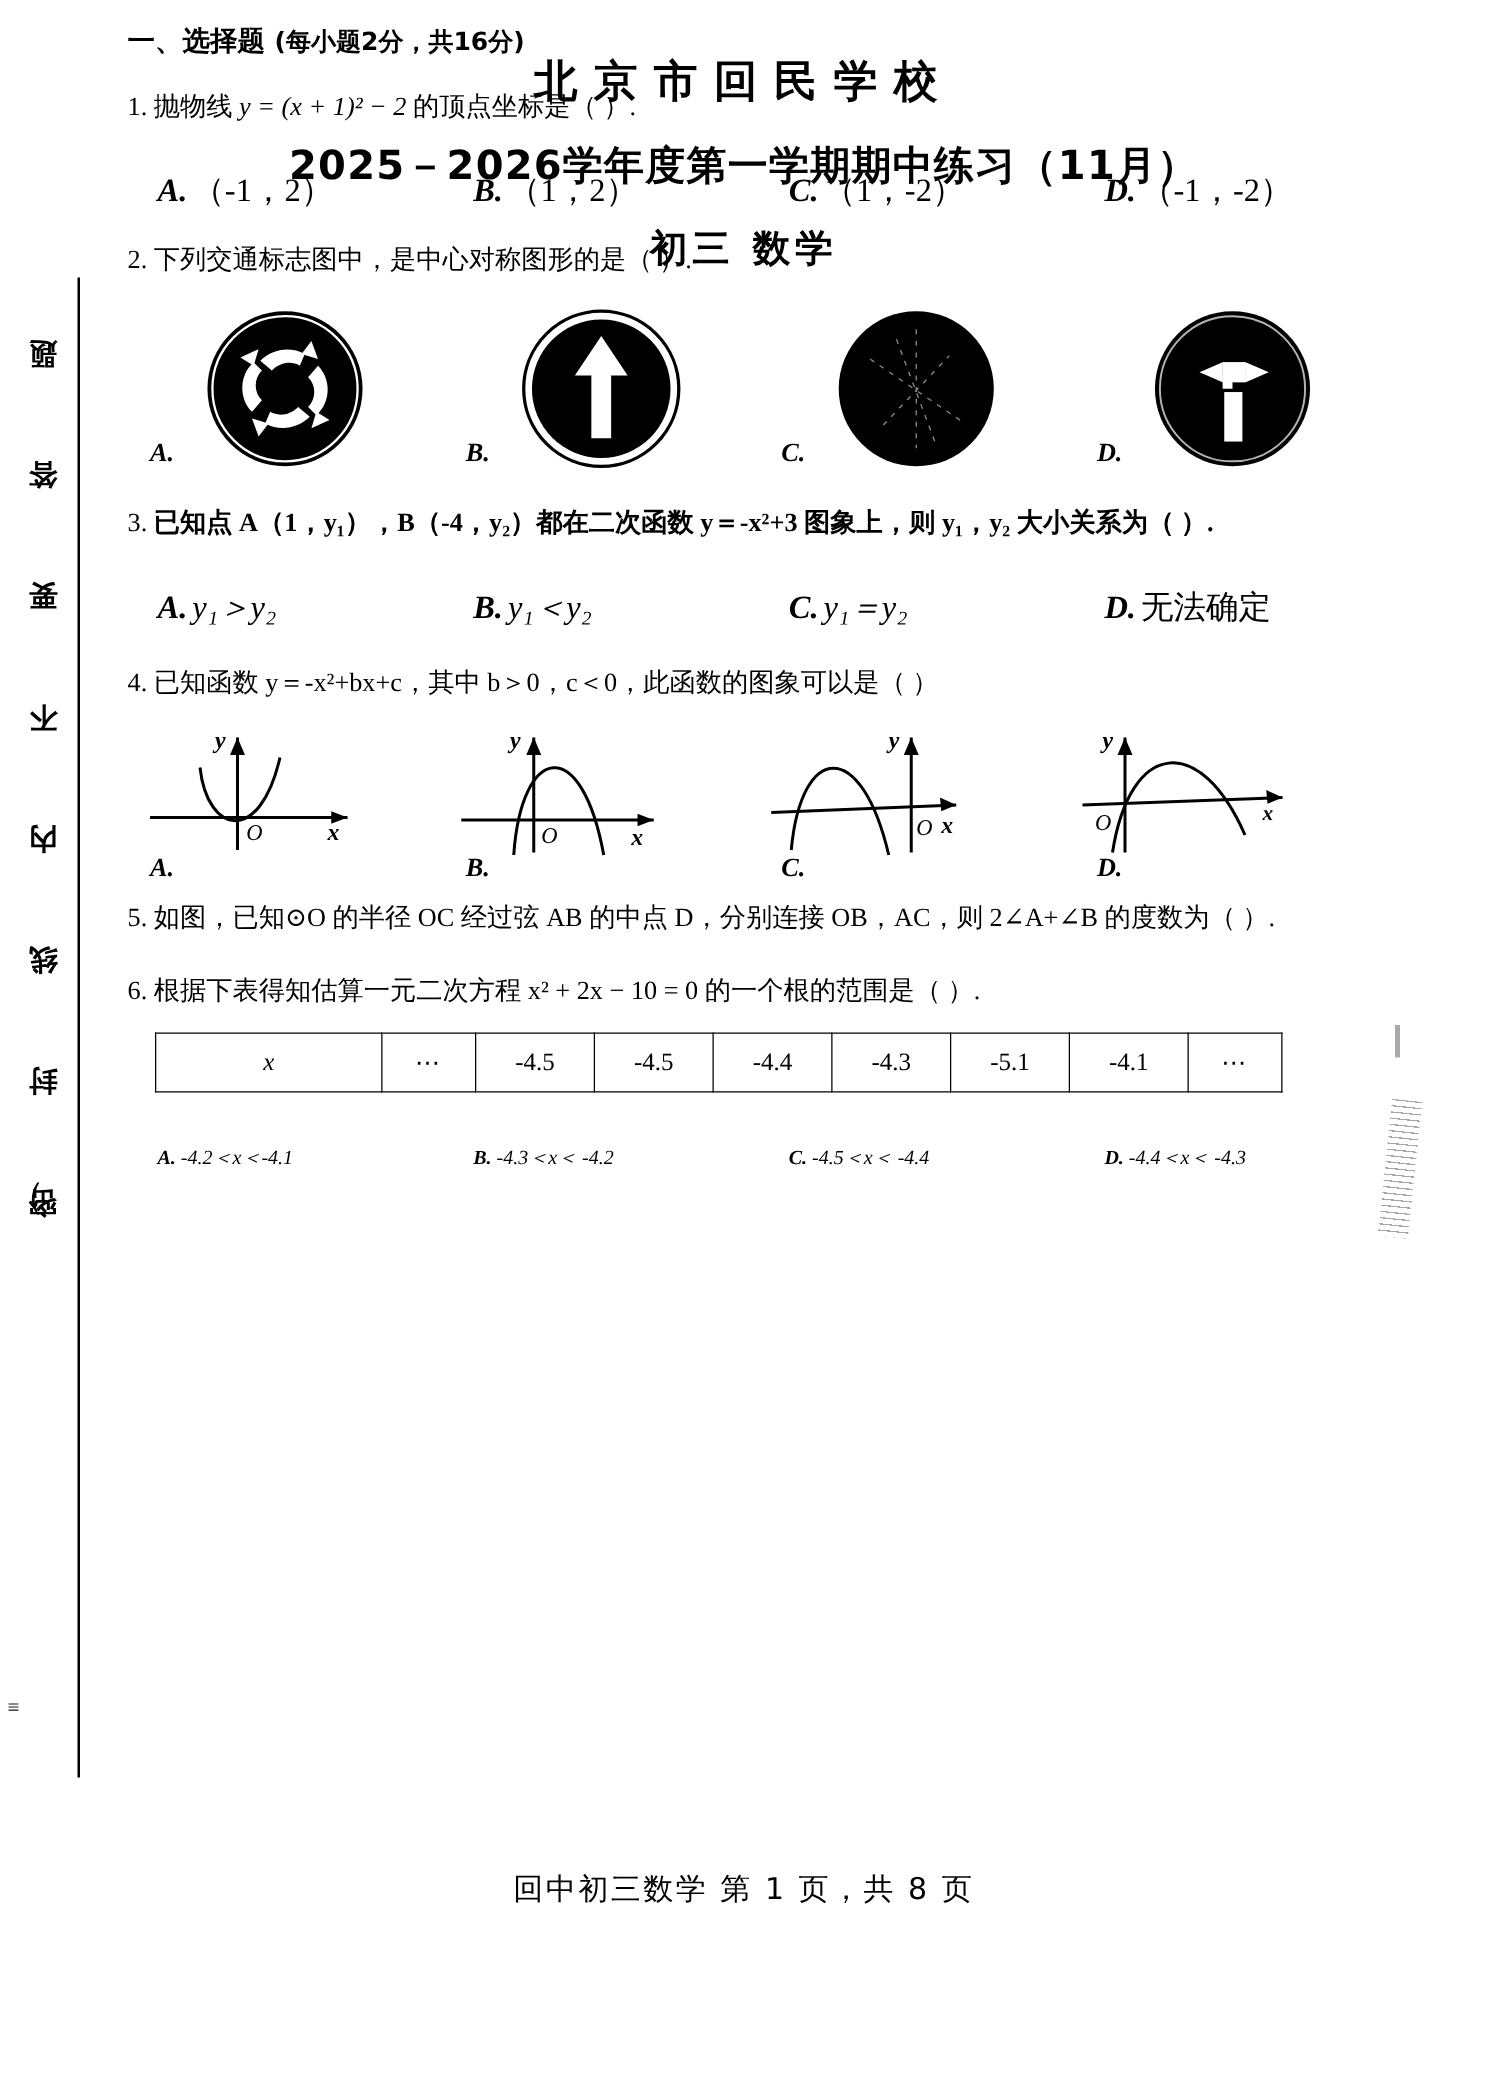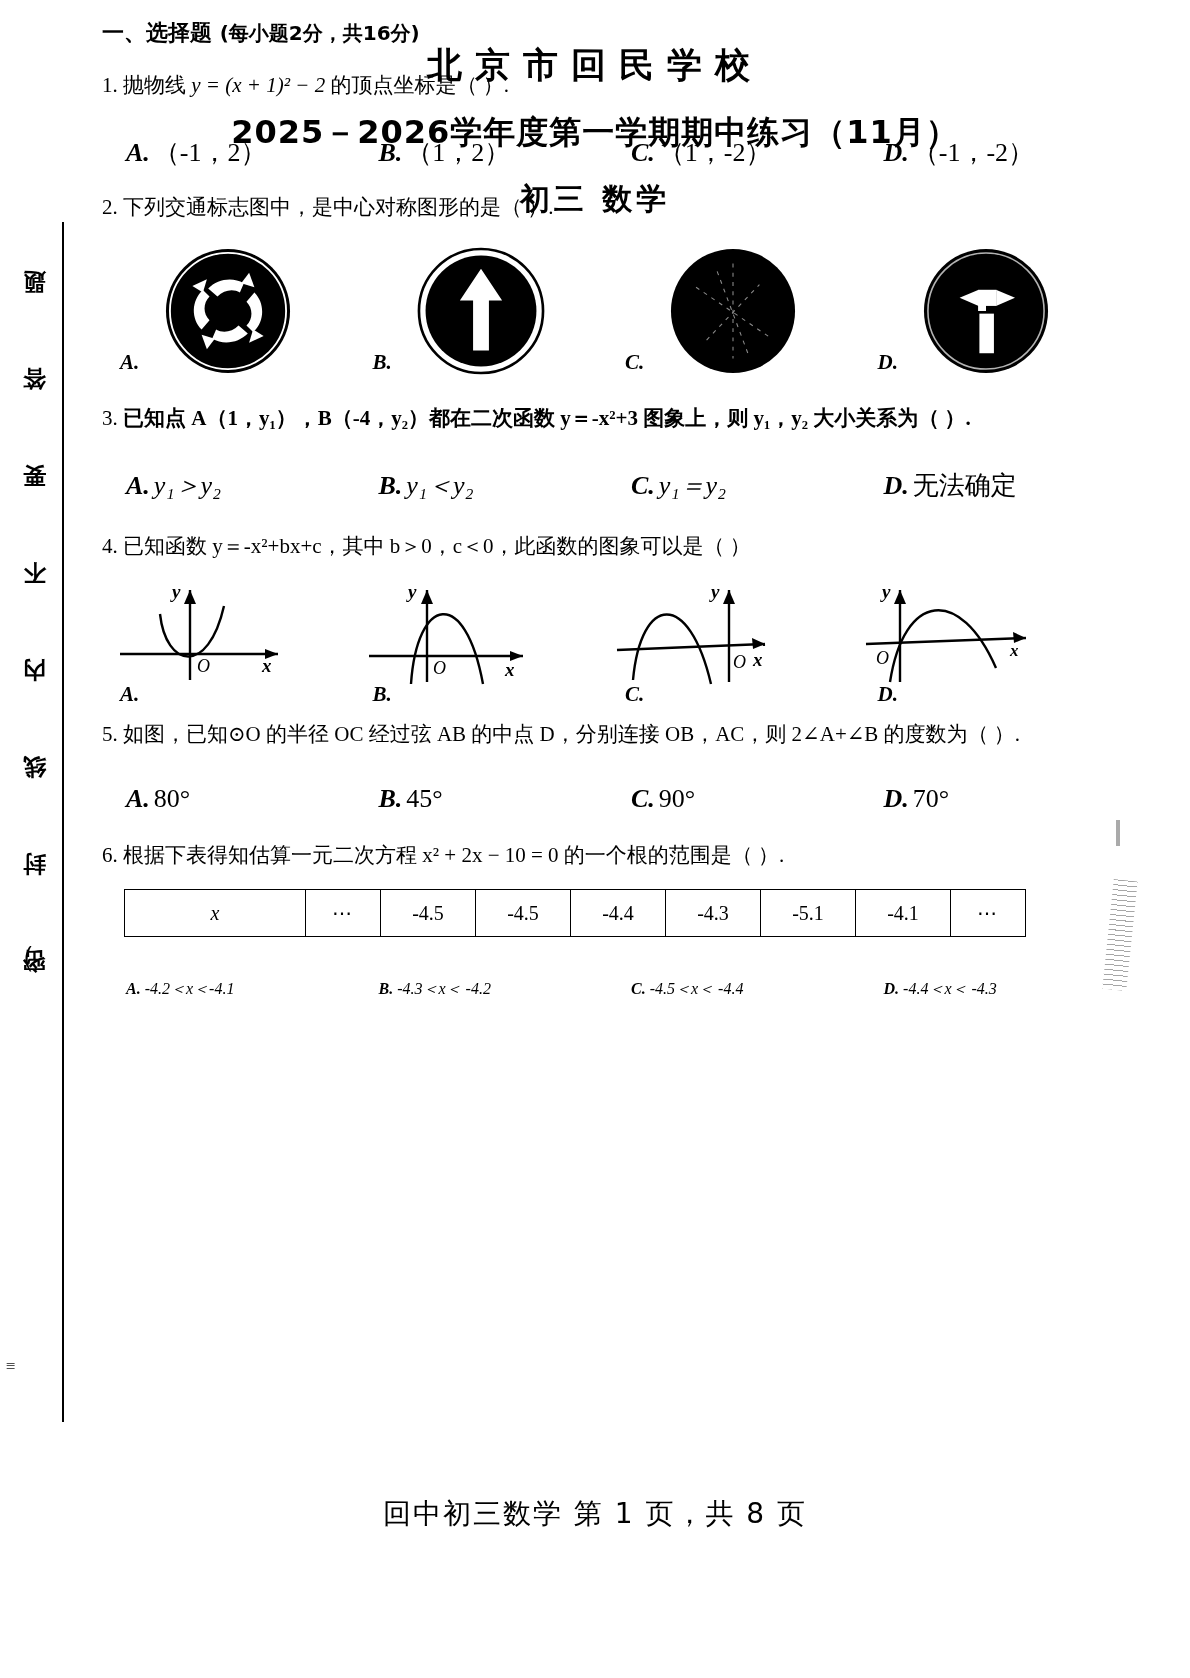--- a/index.html
+++ b/index.html
@@ -181,21 +181,21 @@
   table.est td.dots { width: 62px; letter-spacing: 2px; }
   table.est td.val  { width: 82px; }
 
   
   .footer {
     position: absolute;
     left: 0; top: 1495px;
     width: 1190px;
     text-align: center;
     font-family: "DejaVu Sans", "Liberation Sans", sans-serif;
-    font-size: 28px;
+    font-size: 24px;
     letter-spacing: 2px;
   }
   .smudge {
     position:absolute;
     right: 58px;
     top: 880px;
     width: 24px;
     height: 110px;
     background: repeating-linear-gradient(180deg,#000 0 1px,transparent 1px 5px);
     opacity: .35;
@@ -414,34 +414,20 @@
           <text x="22" y="26" font-family="Liberation Serif, serif" font-style="italic" font-weight="700" font-size="19">y</text>
           <text x="16" y="92" font-family="Liberation Serif, serif" font-style="italic" font-size="18">O</text>
           <text x="150" y="84" font-family="Liberation Serif, serif" font-style="italic" font-weight="700" font-size="17">x</text>
         </svg>
       </div>
     </div>
 
     <div class="q" style="margin-top:12px;">
       <span class="num">5.</span>
       <span>如图，已知⊙O 的半径 OC 经过弦 AB 的中点 D，分别连接 OB，AC，则 2∠A+∠B 的度数为（    ）.</span>
-    </div>
-    <div class="opts">
-      <div>
-        <span class="opt-label">A.</span><span>80°</span>
-      </div>
-      <div>
-        <span class="opt-label">B.</span><span>45°</span>
-      </div>
-      <div>
-        <span class="opt-label">C.</span><span>90°</span>
-      </div>
-      <div>
-        <span class="opt-label">D.</span><span>70°</span>
-      </div>
     </div>
 
     <div class="q" style="margin-top:26px;">
       <span class="num">6.</span>
       <span>根据下表得知估算一元二次方程 x² + 2x − 10 = 0 的一个根的范围是（    ）.</span>
     </div>
 
     <div class="tbl-wrap">
       <table class="est">
         <tbody>

